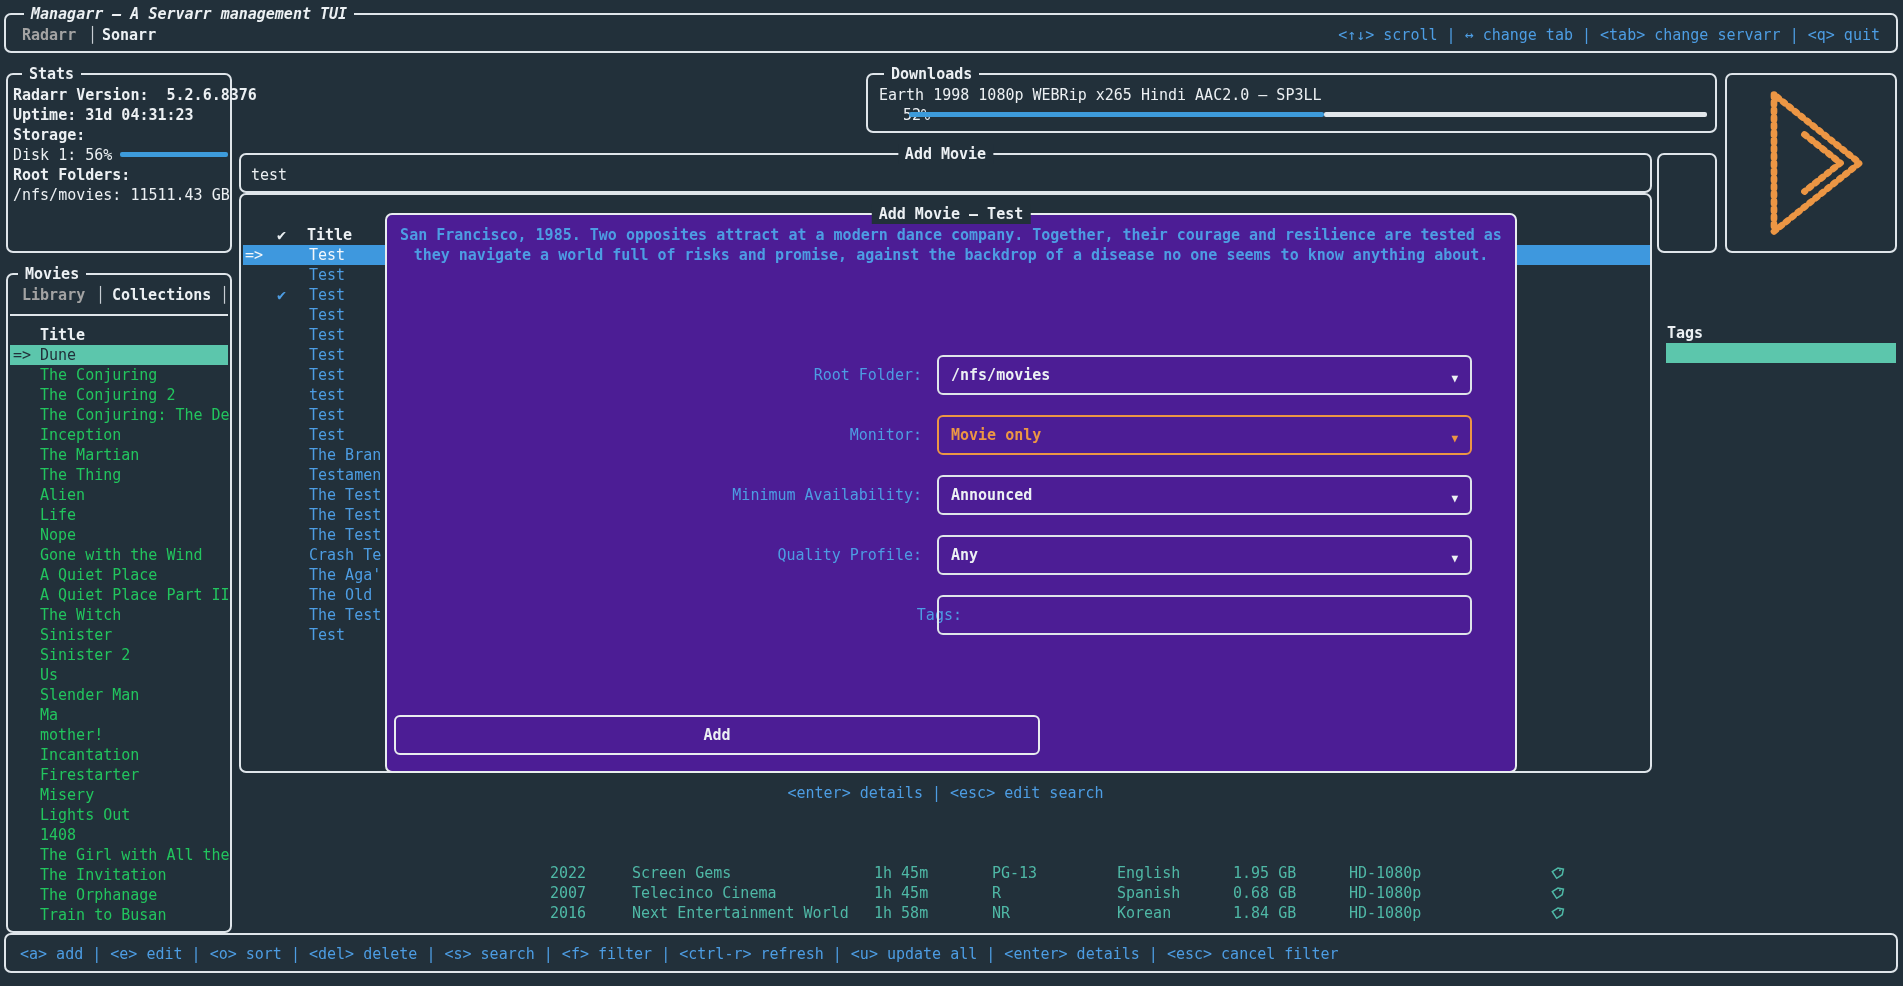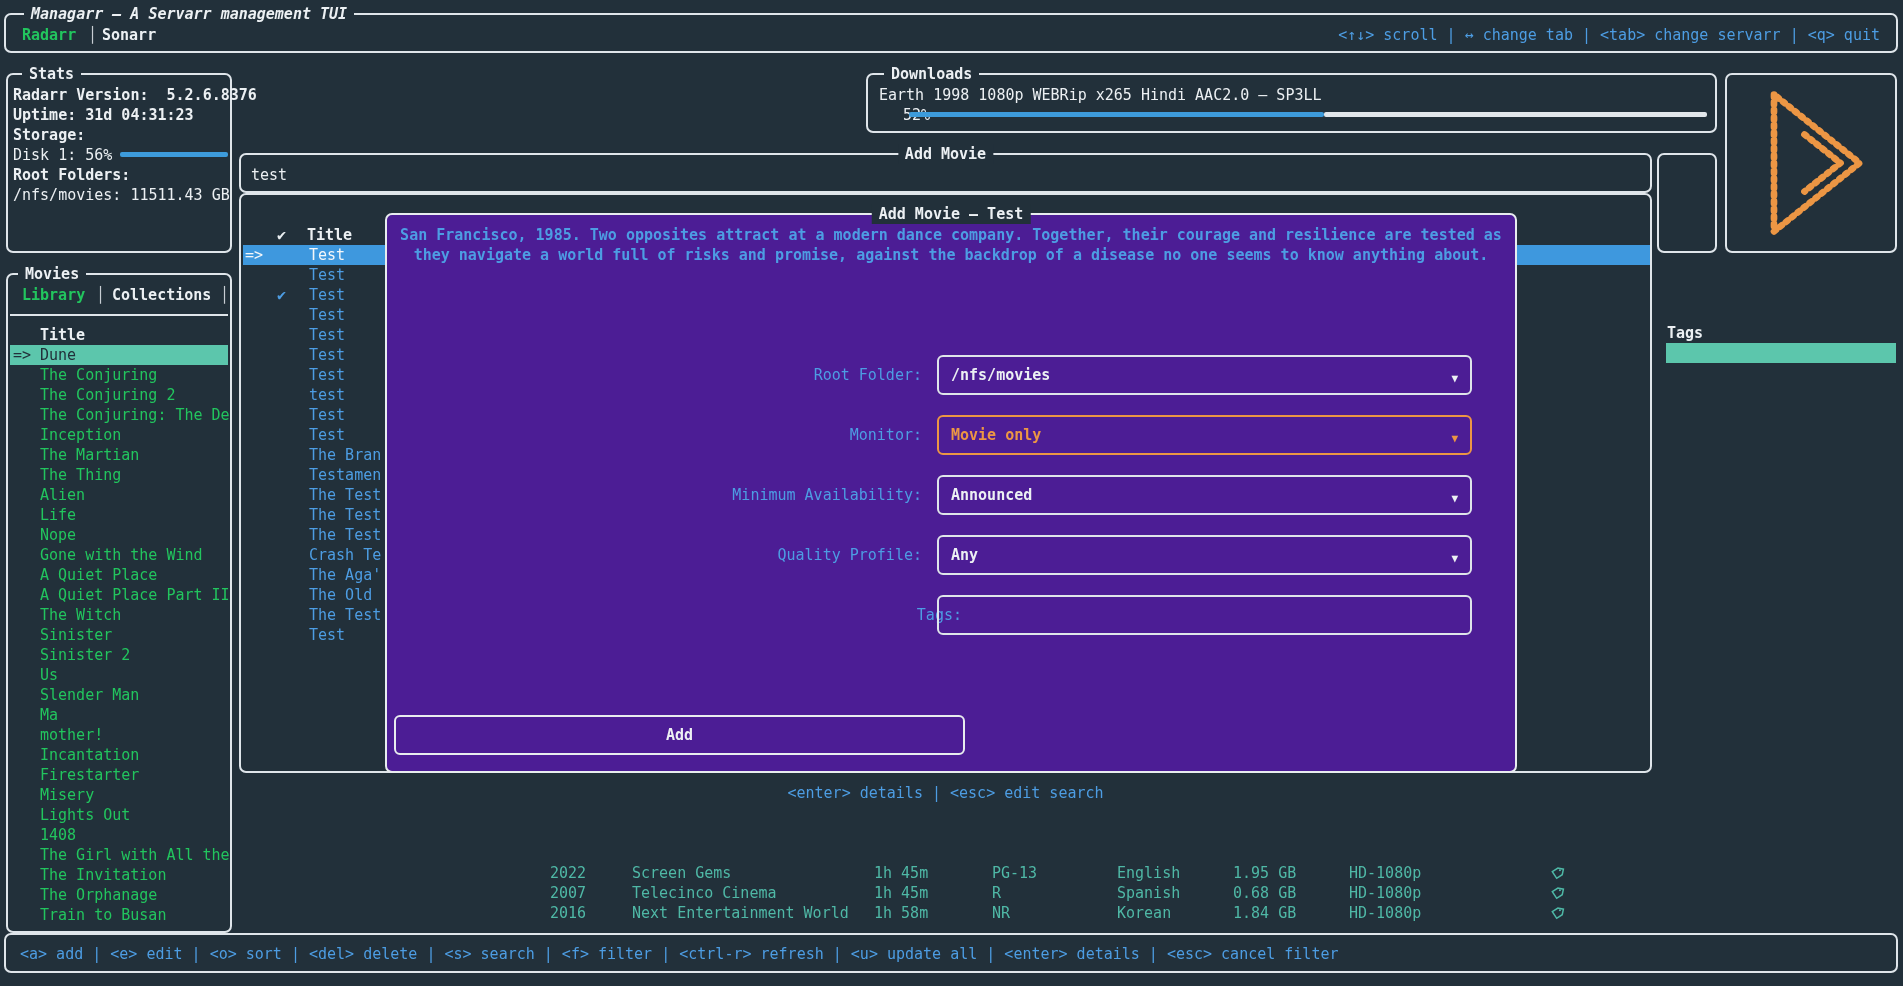--- a/index.html
+++ b/index.html
@@ -6,21 +6,21 @@
   body{
     width:1903px;height:986px;position:relative;overflow:hidden;
     background:#22303A;color:#ECF0F3;
     font-family:"DejaVu Sans Mono","Liberation Mono",monospace;
     font-size:15px;line-height:20px;
   }
   .t{position:absolute;white-space:pre;height:20px;}
   .b{font-weight:bold;}
   .it{font-style:italic;}
   .wt{color:#ECF0F3;} .bl{color:#4D9DE3;}
-  .or{color:#22c55e;} .pu{color:#AD68C4;} .dim{color:#C7CDD3;}
+  .or{color:#a3a3a3;} .pu{color:#AD68C4;} .dim{color:#C7CDD3;}
   .box{position:absolute;border:2px solid #DFE5EA;border-radius:7px;background:transparent;box-sizing:border-box;}
   .box-title{position:absolute;top:-11px;background:#22303A;padding:0 7px;font-weight:bold;color:#ECF0F3;white-space:pre;height:20px;}
   .box-title.center{left:50%;transform:translateX(-50%);}
   .bar{position:absolute;height:5px;border-radius:2px;}
   .hline{position:absolute;height:2px;background:#DFE5EA;}
   
   .lib-row{position:absolute;left:2px;right:2px;height:20px;color:#22c55e;}
   .lib-row .lab{position:absolute;left:30px;top:0;white-space:pre;}
   .lib-row .arrow{position:absolute;left:3px;top:0;white-space:pre;}
   .lib-row.sel{background:#5CC6AC;color:#22303A;}
@@ -189,21 +189,21 @@
       <div class="fld-label" style="top: 330px;">Quality Profile:</div>
       <div class="fld-box" style="top: 320px;">
         <span class="val">Any</span>
         <span class="dd">▼</span>
       </div>
       <div class="fld-label" style="top: 390px; margin-left: 40px;">Tags:</div>
       <div class="fld-box" style="top: 380px;">
         <span class="val"></span>
       </div>
     </div>
-  <div class="btn" style="left:7px;width:571px;">
+  <div class="btn" style="left:7px;width:646px;">
     <span>Add</span>
   </div>
 </div>
 
 <div class="box" style="left:6px;top:273px;width:226px;height:660px;">
   <span class="box-title" style="left:10px;">Movies</span>
   <span class="t or b" style="left:14px;top:10px;">Library</span>
   <span class="t dim" style="left:88px;top:10px;">│</span>
   <span class="t wt b" style="left:104px;top:10px;">Collections</span>
   <span class="t dim" style="left:212px;top:10px;">│</span>

